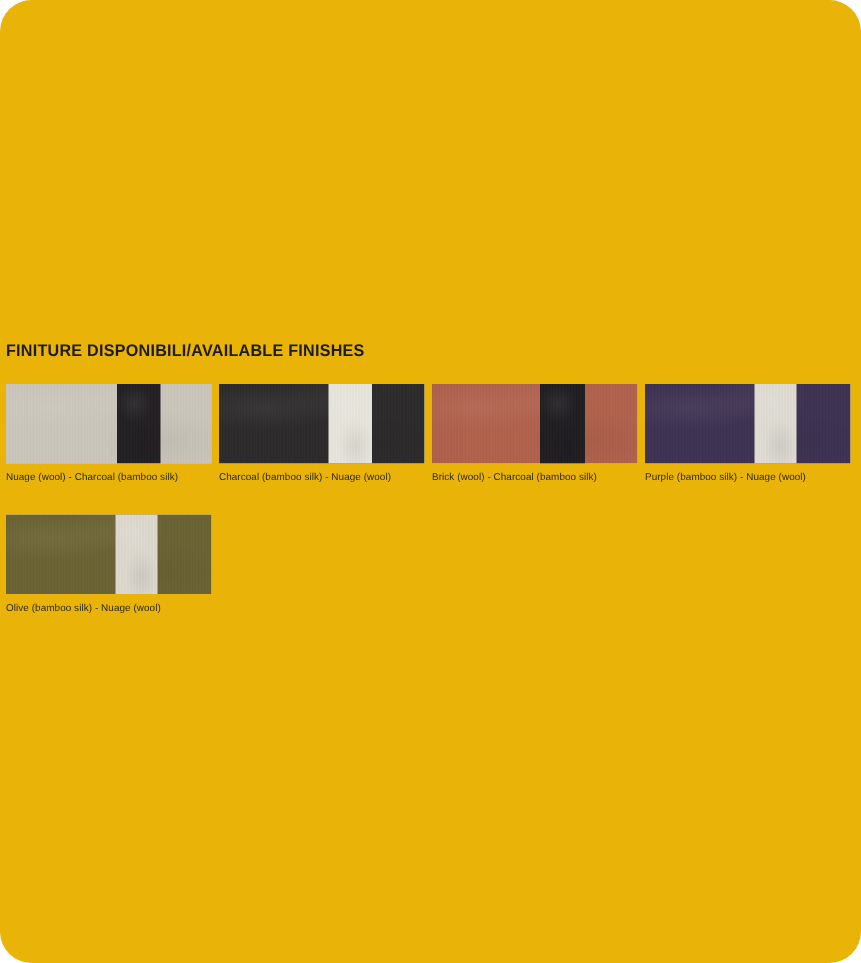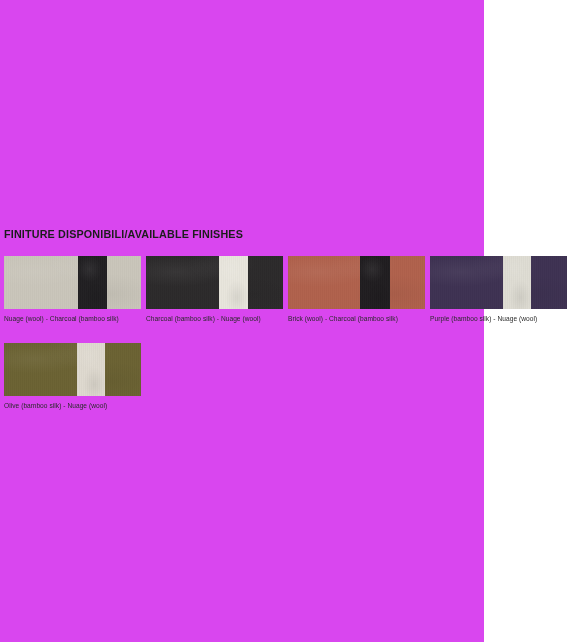--- a/index.html
+++ b/index.html
@@ -11,23 +11,24 @@
     width: 574px;
     height: 642px;
     position: relative;
     font-family: "Liberation Sans", sans-serif;
     overflow: hidden;
   }
 
   .page {
     position: absolute;
     left: 0; top: 0;
-    width: 484px;
+    width: 574px;
     height: 642px;
-    background: #d946ef;
+    background: #eab308;
+    border-radius: 21px;
   }
 
   .finishes-section {
     position: absolute;
     left: 4px;
     top: 218px;
     width: 566px;
   }
 
   .section-title {

